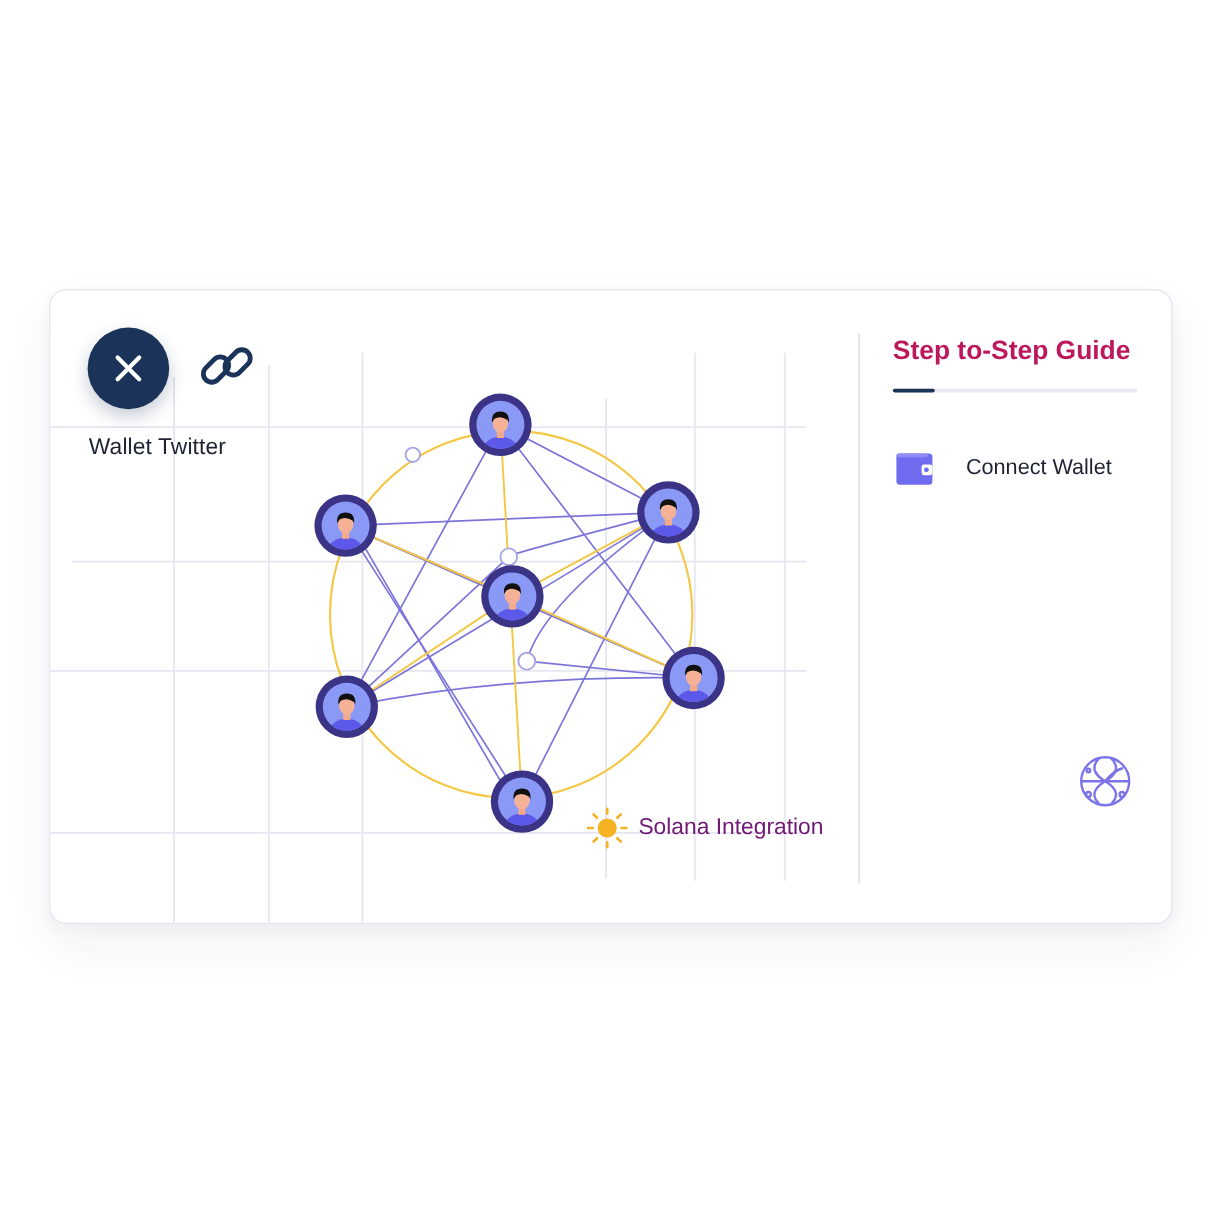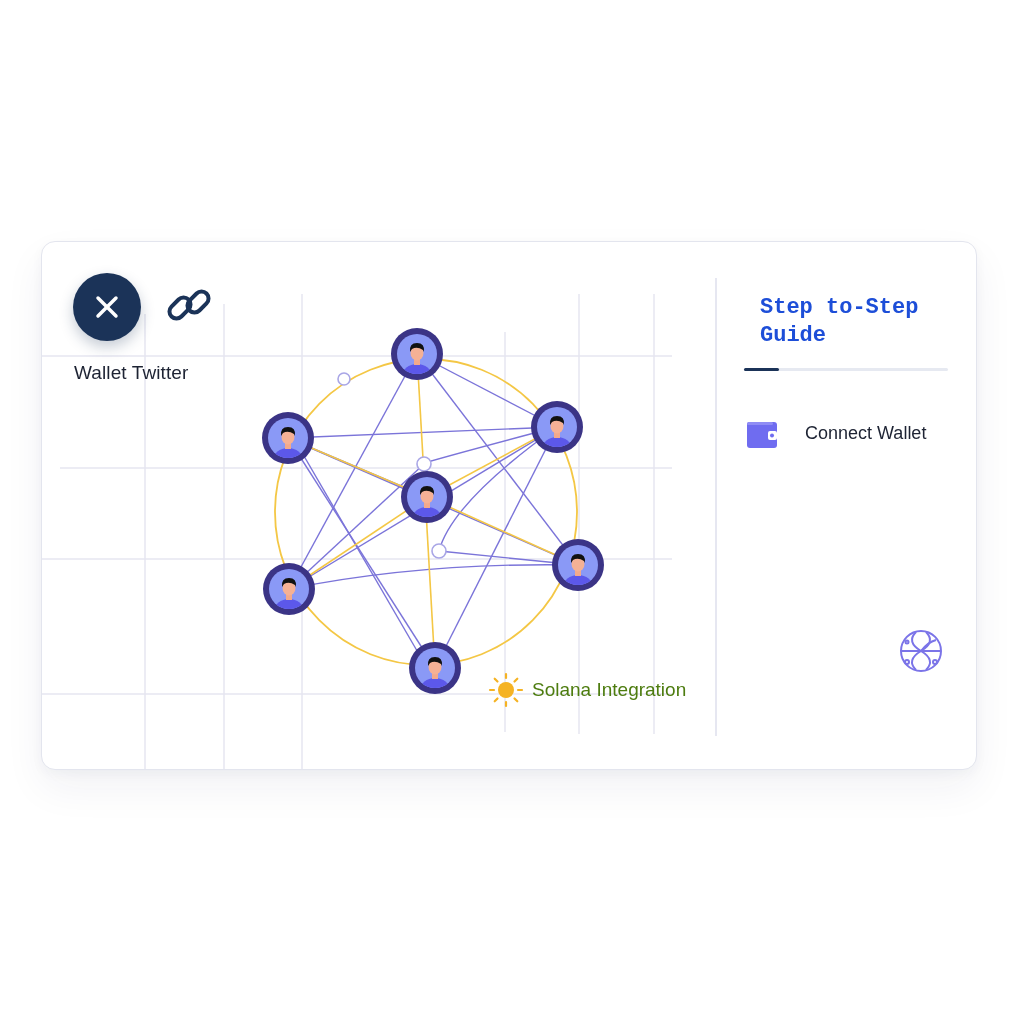--- a/index.html
+++ b/index.html
@@ -60,43 +60,42 @@
       letter-spacing: 0.1px;
     }
     .solana-label {
       position: absolute;
       left: 446px;
       top: 430px;
       display: flex;
       align-items: center;
       gap: 8px;
       font-size: 19px;
-      color: #4d7c0f;
+      color: #701a75;
     }
     .divider-v {
       position: absolute;
       left: 673px;
       top: 36px;
       width: 2px;
       height: 458px;
       background: #e6e7f1;
     }
     .guide {
       position: absolute;
       left: 702px;
       top: 36px;
       width: 205px;
     }
     .guide-title {
       font-size: 22px;
       font-weight: 600;
-      color: #1d4ed8;
-      margin: 16px;
+      color: #be185d;
+      margin: 0;
       line-height: 28px;
-      font-family: Liberation Mono, monospace;
     }
     .progress {
       position: relative;
       margin-top: 18px;
       height: 3px;
       width: 204px;
       background: #e6e9f1;
       border-radius: 2px;
     }
     .progress-fill {

